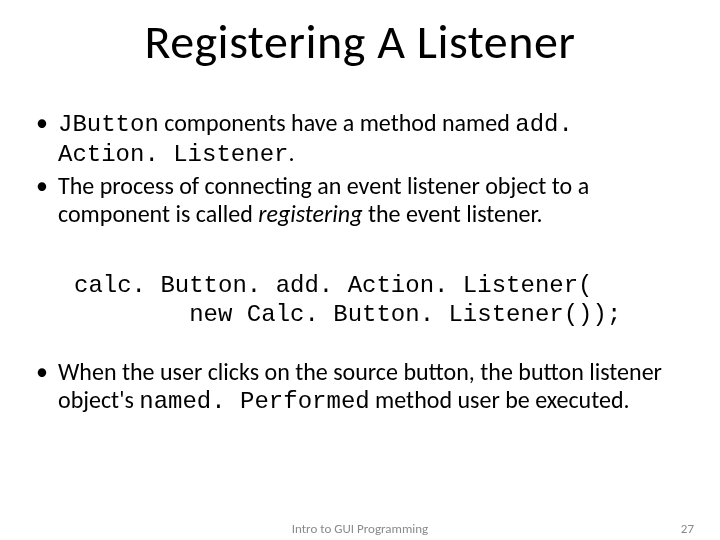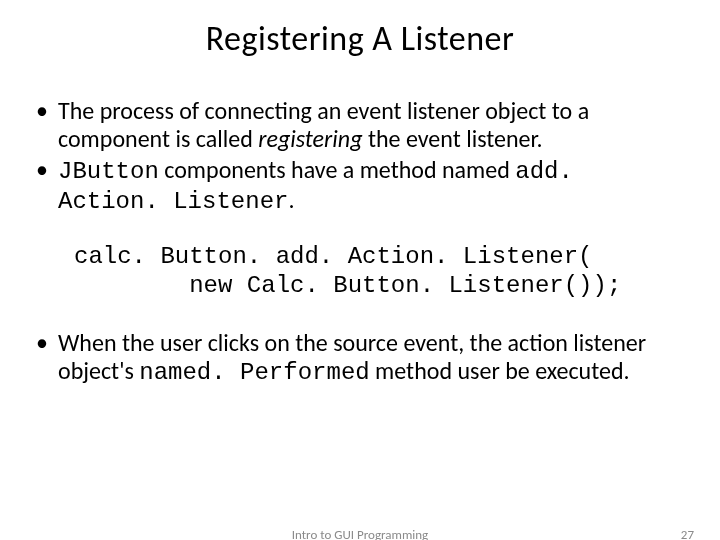--- a/index.html
+++ b/index.html
@@ -13,23 +13,23 @@
     overflow: hidden;
   }
   .slide {
     position: relative;
     width: 720px;
     height: 540px;
     box-sizing: border-box;
   }
   .title {
     text-align: center;
-    font-size: 34px;
+    font-size: 48px;
     font-weight: 400;
-    margin-top: 18px;
+    margin-top: 12px;
     letter-spacing: 0.5px;
   }
   .body {
     margin: 38px 34px 0 34px;
     font-size: 24px;
     line-height: 1.18;
   }
   ul.bul {
     list-style: none;
     padding: 0;
@@ -51,21 +51,21 @@
   .mono {
     font-family: "Courier New", Courier, monospace;
   }
   .ital {
     font-style: italic;
   }
   .codeblock {
     font-family: "Courier New", Courier, monospace;
     font-size: 24px;
     line-height: 1.2;
-    margin: 27px 0 28px 40px;
+    margin: 44px 0 28px 40px;
     white-space: pre;
   }
   .footer-center {
     position: absolute;
     bottom: 16px;
     left: 0;
     width: 100%;
     text-align: center;
     font-size: 13px;
     color: #8a8a8a;
@@ -81,33 +81,33 @@
 </head>
 <body>
 
 <div class="slide">
 
   <div class="title">Registering A Listener</div>
 
   <div class="body">
     <ul class="bul">
       <li>
-        <span>The process of connecting an event listener object to a component is called </span><span class="ital">registering</span><span> the event listener.</span>
+        <span class="mono">JButton</span><span> components have a method named </span><span class="mono">add. Action. Listener</span><span>.</span>
       </li>
       <li>
-        <span class="mono">JButton</span><span> components have a method named </span><span class="mono">add. Action. Listener</span><span>.</span>
+        <span>The process of connecting an event listener object to a component is called </span><span class="ital">registering</span><span> the event listener.</span>
       </li>
     </ul>
 
     <div class="codeblock"><span>calc. Button. add. Action. Listener(</span>
 <span>        new Calc. Button. Listener());</span></div>
 
     <ul class="bul">
       <li>
-        <span>When the user clicks on the source event, the action listener object's </span><span class="mono">named. Performed</span><span> method user be executed.</span>
+        <span>When the user clicks on the source button, the button listener object's </span><span class="mono">named. Performed</span><span> method user be executed.</span>
       </li>
     </ul>
   </div>
 
   <div class="footer-center">Intro to GUI Programming</div>
   <div class="footer-right">27</div>
 
 </div>
 
 </body></html>

